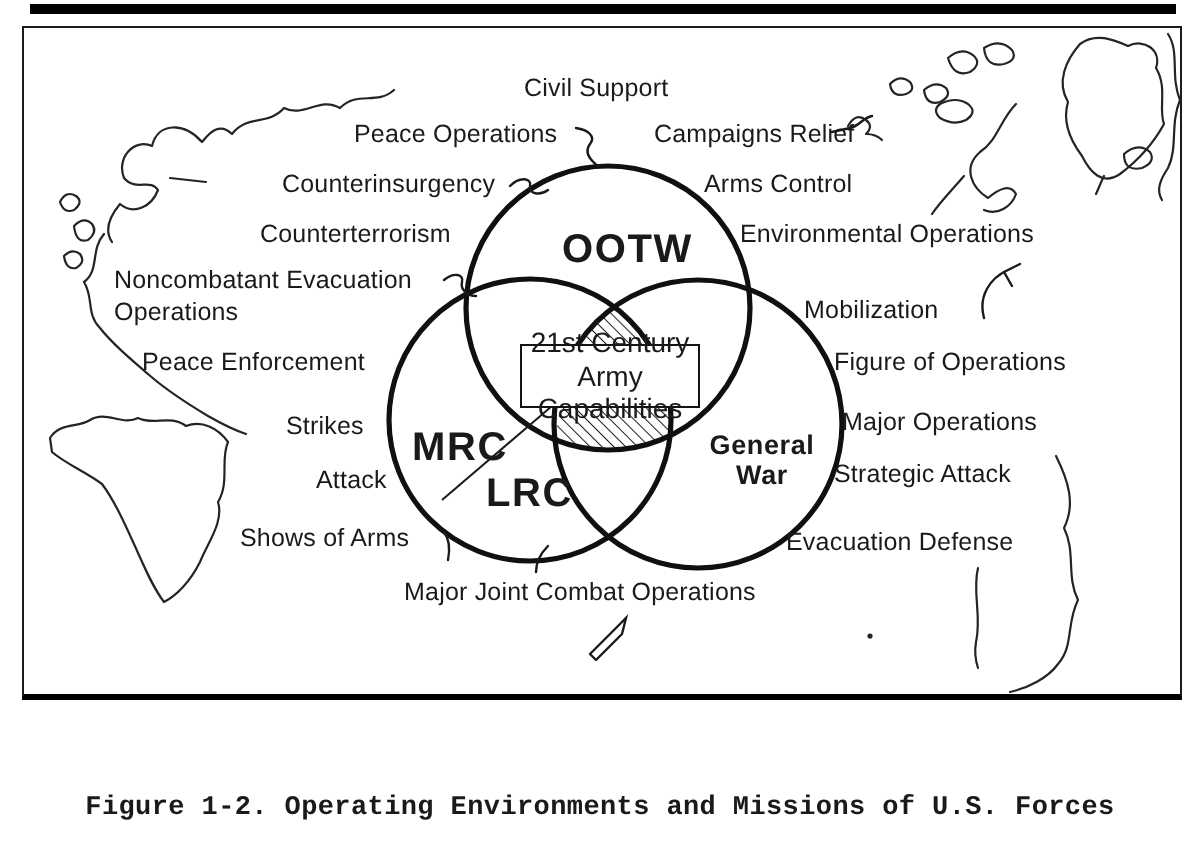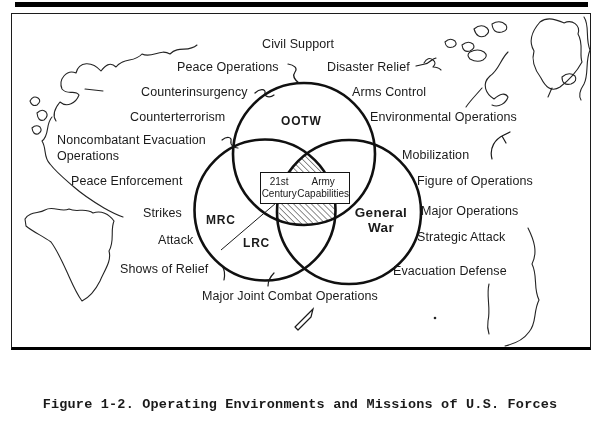--- a/index.html
+++ b/index.html
@@ -4,25 +4,25 @@
 <style>
   html,body{margin:0;padding:0;background:#fff;}
   .stage{position:relative;width:600px;height:429px;background:#fff;overflow:hidden;
          font-family:"Liberation Sans",sans-serif;color:#1a1a1a;}
   .topbar{position:absolute;left:15px;top:2px;width:573px;height:5px;background:#000;}
   .frame{position:absolute;left:11px;top:13px;width:578px;height:333px;
          border:1px solid #1c1c1c;border-bottom:3px solid #000;}
   svg.art{position:absolute;left:0;top:0;}
   .lbl{position:absolute;font-size:12.5px;line-height:1.25;white-space:nowrap;letter-spacing:.1px;}
   .lbl.wrap{white-space:normal;width:178px;}
-  .vlabel{position:absolute;font-weight:bold;font-size:12px;letter-spacing:.8px;white-space:nowrap;}
-  .vlabel.two{font-size:13.5px;width:58px;text-align:center;line-height:1.08;white-space:normal;letter-spacing:.3px;}
+  .vlabel{position:absolute;font-weight:bold;font-size:20px;letter-spacing:.8px;white-space:nowrap;}
+  .vlabel.two{font-size:13.5px;width:58px;text-align:center;line-height:1.08;white-space:normal;letter-spacing:.3px;margin-top:10px;}
   .cbox{position:absolute;left:260px;top:172px;width:88px;height:30px;background:#fff;
-        border:1.5px solid #141414;display:flex;flex-direction:row;align-items:center;
-        justify-content:center;font-size:10px;line-height:1.2;text-align:center;}
+        border:1.5px solid #141414;display:flex;flex-direction:column;align-items:center;
+        justify-content:center;font-size:14px;line-height:1.2;text-align:center;}
   .caption{position:absolute;left:0;top:397px;width:100%;text-align:center;
            font-family:Liberation Mono, monospace;font-weight:bold;font-size:13.5px;letter-spacing:.2px;}
 </style>
 </head>
 <body>
 
 <div class="stage">
 
   <div class="topbar"></div>
   <div class="frame"></div>
@@ -80,34 +80,34 @@
       <path d="M 416 66 L 425 64 C 430 63 431 59 436 58"></path>
       <path d="M 222 266 C 225 270 225 275 224 280"></path>
       <path d="M 268 286 C 268 281 270 277 274 273"></path>
       <path d="M 295 327 L 308 314 M 298 330 L 311 317 M 308 314 L 313 309 L 311 317 M 295 327 L 298 330"></path>
       <path d="M 492 159 C 489 148 495 139 504 135 M 510 132 L 502 136 L 506 143"></path>
     </g>
   </svg>
 
   <div class="lbl" style="left:262px;top:37px">Civil Support</div>
   <div class="lbl" style="left:177px;top:60px">Peace Operations</div>
-  <div class="lbl" style="left:327px;top:60px">Disaster Relief</div>
+  <div class="lbl" style="left:327px;top:60px">Campaigns Relief</div>
   <div class="lbl" style="left:141px;top:85px">Counterinsurgency</div>
   <div class="lbl" style="left:130px;top:110px">Counterterrorism</div>
   <div class="lbl" style="left:352px;top:85px">Arms Control</div>
   <div class="lbl" style="left:370px;top:110px">Environmental Operations</div>
   <div class="lbl wrap" style="left:57px;top:133px">Noncombatant Evacuation Operations</div>
   <div class="lbl" style="left:402px;top:148px">Mobilization</div>
   <div class="lbl" style="left:71px;top:174px">Peace Enforcement</div>
   <div class="lbl" style="left:417px;top:174px">Figure of Operations</div>
   <div class="lbl" style="left:143px;top:206px">Strikes</div>
   <div class="lbl" style="left:421px;top:204px">Major Operations</div>
   <div class="lbl" style="left:158px;top:233px">Attack</div>
   <div class="lbl" style="left:417px;top:230px">Strategic Attack</div>
-  <div class="lbl" style="left:120px;top:262px">Shows of Relief</div>
+  <div class="lbl" style="left:120px;top:262px">Shows of Arms</div>
   <div class="lbl" style="left:393px;top:264px">Evacuation Defense</div>
   <div class="lbl" style="left:202px;top:289px">Major Joint Combat Operations</div>
 
   <div class="vlabel" style="left:281px;top:114px">OOTW</div>
   <div class="vlabel" style="left:206px;top:213px">MRC</div>
   <div class="vlabel" style="left:243px;top:236px">LRC</div>
   <div class="vlabel two" style="left:352px;top:206px">General War</div>
 
   <div class="cbox">
     <span>21st Century</span>

